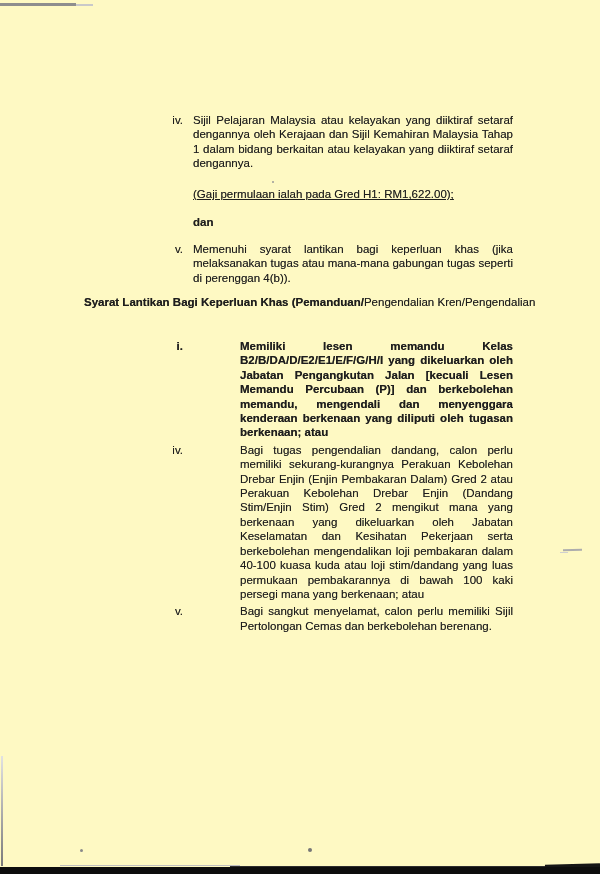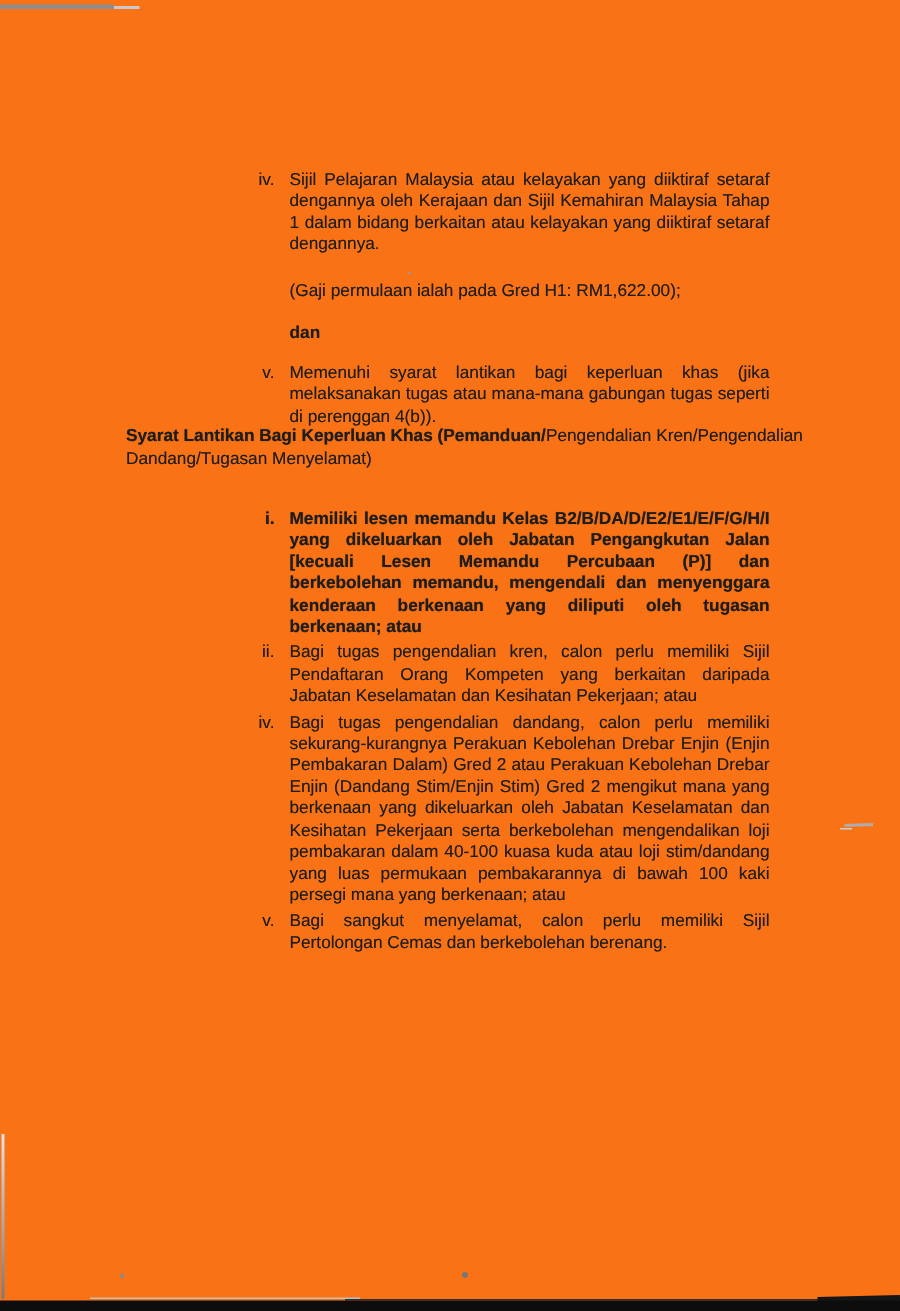--- a/index.html
+++ b/index.html
@@ -1,38 +1,38 @@
 <!DOCTYPE html>
 <html><head>
 <meta charset="utf-8">
 <style>
   html,body{margin:0;padding:0;background:#e8e8e8;}
   #page{
     position:relative;
     width:600px;height:874px;
-    background:#f97316;
+    background:#fef9c3;
     overflow:hidden;
     font-family:"Liberation Sans", sans-serif;
     font-size:11.5px;
     line-height:14.4px;
     color:#1d1d1d;
     text-shadow:0 0 0.4px rgba(25,25,25,0.55);
   }
   .abs{position:absolute;}
   .row{position:absolute;display:flex;}
   .num{flex:none;width:20px;text-align:right;margin-right:10px;}
   .txt{width:320px;text-align:justify;text-align-last:left;}
   .bold{font-weight:700;text-shadow:0 0 0.5px rgba(20,20,20,0.7);}
   .plain{white-space:nowrap;}
   
-  #special-heading{left:84px;top:284px;line-height:15px;}
+  #special-heading{left:84px;top:295px;line-height:15px;}
   
   .sp-item{display:flex;margin-bottom:3px;}
   .sp-item .num{flex:none;width:20px;text-align:right;margin-right:10px;}
-  .sp-item .txt{width:320px;text-align:justify;text-align-last:left;}
+  .sp-item .txt{width:320px;text-align:justify;text-align-last:left;margin-left:47px;}
   
   #top-edge-line{left:0;top:3px;width:76px;height:3px;background:#8e8e8e;}
   #top-edge-tail{left:76px;top:4px;width:17px;height:2px;background:#c9c9c9;}
   #stray-dot-gaji{left:272px;top:181px;width:2px;height:2px;background:#9a9a9a;border-radius:50%;}
   #margin-dash{left:563px;top:549px;width:19px;height:2px;background:#adadad;transform:rotate(-2deg);}
   #margin-dash-2{left:560px;top:552px;width:8px;height:1px;background:#d0d0d0;}
   #left-edge-line{left:1px;top:756px;width:2px;height:110px;background:linear-gradient(#e2e2e2,#7a7a7a);}
   #bottom-speck-1{left:80px;top:849px;width:3px;height:3px;background:#8a8a8a;border-radius:50%;}
   #bottom-speck-2{left:308px;top:848px;width:4px;height:4px;background:#777;border-radius:50%;}
   #bottom-bar{left:0;top:867px;width:600px;height:7px;background:#0d0d0d;}
@@ -48,44 +48,39 @@
   <div class="abs" id="top-edge-line"></div>
   <div class="abs" id="top-edge-tail"></div>
 
   <div class="row" style="left:163px;top:113px;">
     <div class="num">iv.</div>
     <div class="txt">Sijil Pelajaran Malaysia atau kelayakan yang diiktiraf setaraf dengannya oleh Kerajaan dan Sijil Kemahiran Malaysia Tahap 1 dalam bidang berkaitan atau kelayakan yang diiktiraf setaraf dengannya.</div>
   </div>
 
   <div class="abs" id="stray-dot-gaji"></div>
 
-  <div class="abs plain" style="left:193px;top:187px;">(Gaji permulaan ialah pada Gred H1: RM1,622.00);</div>
+  <div class="abs plain" style="left:193px;top:187px;text-decoration:underline;">(Gaji permulaan ialah pada Gred H1: RM1,622.00);</div>
 
   <div class="abs plain" style="left:193px;top:215px;font-weight:bold;">dan</div>
 
   <div class="row" style="left:163px;top:242px;">
     <div class="num">v.</div>
     <div class="txt">Memenuhi syarat lantikan bagi keperluan khas (jika melaksanakan tugas atau mana-mana gabungan tugas seperti di perenggan 4(b)).</div>
   </div>
 
   <div class="abs" id="special-heading">
     <div class="plain"><span class="bold">Syarat Lantikan Bagi Keperluan Khas (Pemanduan/</span><span>Pengendalian Kren/Pengendalian</span></div>
-    <div class="plain">Dandang/Tugasan Menyelamat)</div>
   </div>
 
   <div class="abs" style="left:163px;top:339px;width:350px;" id="special-list">
     <div class="sp-item">
       <div class="num bold">i.</div>
       <div class="txt bold">Memiliki lesen memandu Kelas B2/B/DA/D/E2/E1/E/F/G/H/I yang dikeluarkan oleh Jabatan Pengangkutan Jalan [kecuali Lesen Memandu Percubaan (P)] dan berkebolehan memandu, mengendali dan menyenggara kenderaan berkenaan yang diliputi oleh tugasan berkenaan; atau</div>
     </div>
 
-    <div class="sp-item">
-      <div class="num">ii.</div>
-      <div class="txt">Bagi tugas pengendalian kren, calon perlu memiliki Sijil Pendaftaran Orang Kompeten yang berkaitan daripada Jabatan Keselamatan dan Kesihatan Pekerjaan; atau</div>
-    </div>
 
 
     <div class="sp-item">
       <div class="num">iv.</div>
       <div class="txt">Bagi tugas pengendalian dandang, calon perlu memiliki sekurang-kurangnya Perakuan Kebolehan Drebar Enjin (Enjin Pembakaran Dalam) Gred 2 atau Perakuan Kebolehan Drebar Enjin (Dandang Stim/Enjin Stim) Gred 2 mengikut mana yang berkenaan yang dikeluarkan oleh Jabatan Keselamatan dan Kesihatan Pekerjaan serta berkebolehan mengendalikan loji pembakaran dalam 40-100 kuasa kuda atau loji stim/dandang yang luas permukaan pembakarannya di bawah 100 kaki persegi mana yang berkenaan; atau</div>
     </div>
 
     <div class="sp-item">
       <div class="num">v.</div>
       <div class="txt">Bagi sangkut menyelamat, calon perlu memiliki Sijil Pertolongan Cemas dan berkebolehan berenang.</div>

